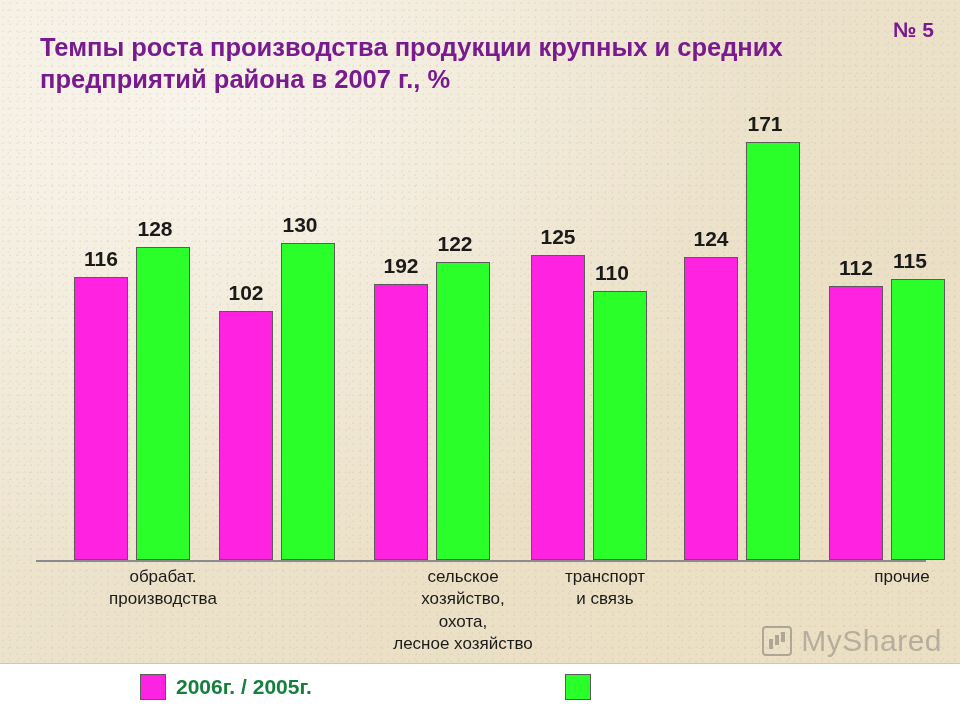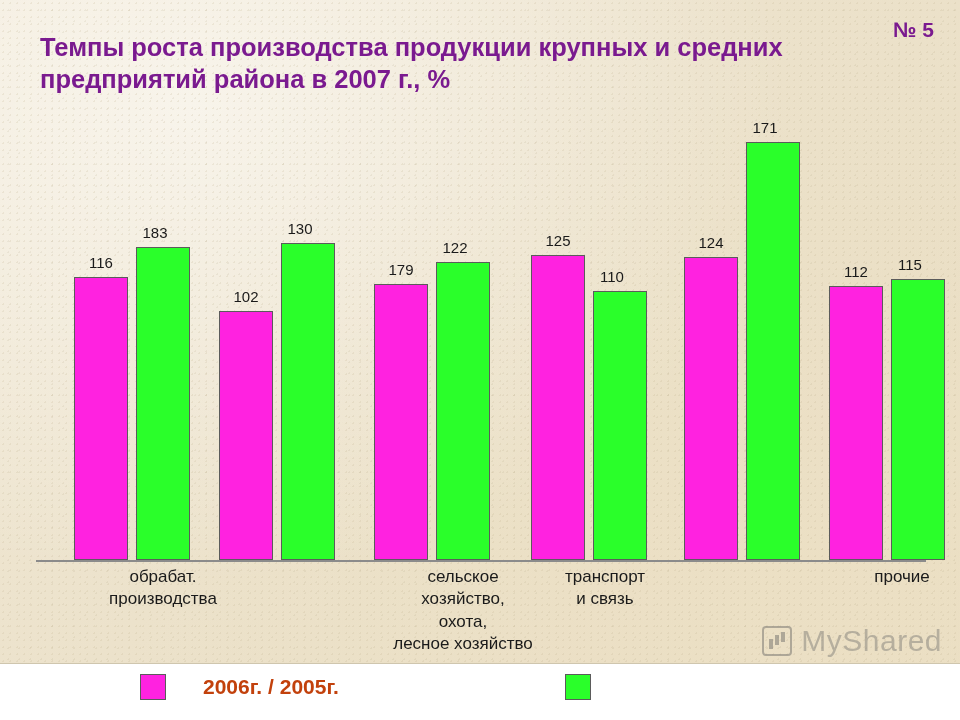--- a/index.html
+++ b/index.html
@@ -88,22 +88,22 @@
     width: 54px;
     border: 1px solid #5b5b5b;
     box-sizing: border-box;
   }
   .bar.s1 { background: #ff22e0; left: 8px; }
   .bar.s2 { background: #2aff2a; left: 70px; }
   .val {
     position: absolute;
     width: 70px;
     text-align: center;
-    font-size: 15px;
-    font-weight: normal;
+    font-size: 21px;
+    font-weight: bold;
     color: #1a1a1a;
   }
   .val.s1 { left: 0px; }
   .val.s2 { left: 54px; }
 
   
   #cats {
     position: absolute;
     left: 36px;
     top: 566px;
@@ -141,22 +141,21 @@
   .legend-swatch {
     width: 26px;
     height: 26px;
     border: 1px solid #5b5b5b;
     box-sizing: border-box;
     margin-right: 10px;
   }
   .legend-text {
     font-size: 21px;
     font-weight: bold;
-    color: #c2410c;
-    margin-left: 27px;
+    color: #15803d;
   }
   #legend-1 { left: 140px; }
   #legend-2 { left: 565px; }
 
   
   #watermark {
     position: absolute;
     right: 18px;
     bottom: 62px;
     display: flex;
@@ -197,31 +196,31 @@
   <div id="title">Темпы роста производства продукции крупных и средних предприятий района в 2007 г., %</div>
   <div id="slide-number">№ 5</div>
 
   <div id="plot">
     <div id="axis-line"></div>
     <div id="bars-root">
         <div class="group" style="left: 30px; width: 132px;">
           <div class="bar s1" style="height: 283px; background: rgb(255, 34, 224);"></div>
           <div class="val s1" style="bottom: 289px;">116</div>
           <div class="bar s2" style="height: 313px; background: rgb(42, 255, 42);"></div>
-          <div class="val s2" style="bottom: 319px;">183</div>
+          <div class="val s2" style="bottom: 319px;">128</div>
         </div>
         <div class="group" style="left: 175px; width: 132px;">
           <div class="bar s1" style="height: 249px; background: rgb(255, 34, 224);"></div>
           <div class="val s1" style="bottom: 255px;">102</div>
           <div class="bar s2" style="height: 317px; background: rgb(42, 255, 42);"></div>
           <div class="val s2" style="bottom: 323px;">130</div>
         </div>
         <div class="group" style="left: 330px; width: 132px;">
           <div class="bar s1" style="height: 276px; background: rgb(255, 34, 224);"></div>
-          <div class="val s1" style="bottom: 282px;">179</div>
+          <div class="val s1" style="bottom: 282px;">192</div>
           <div class="bar s2" style="height: 298px; background: rgb(42, 255, 42);"></div>
           <div class="val s2" style="bottom: 304px;">122</div>
         </div>
         <div class="group" style="left: 487px; width: 132px;">
           <div class="bar s1" style="height: 305px; background: rgb(255, 34, 224);"></div>
           <div class="val s1" style="bottom: 311px;">125</div>
           <div class="bar s2" style="height: 269px; background: rgb(42, 255, 42);"></div>
           <div class="val s2" style="bottom: 275px;">110</div>
         </div>
         <div class="group" style="left: 640px; width: 132px;">

